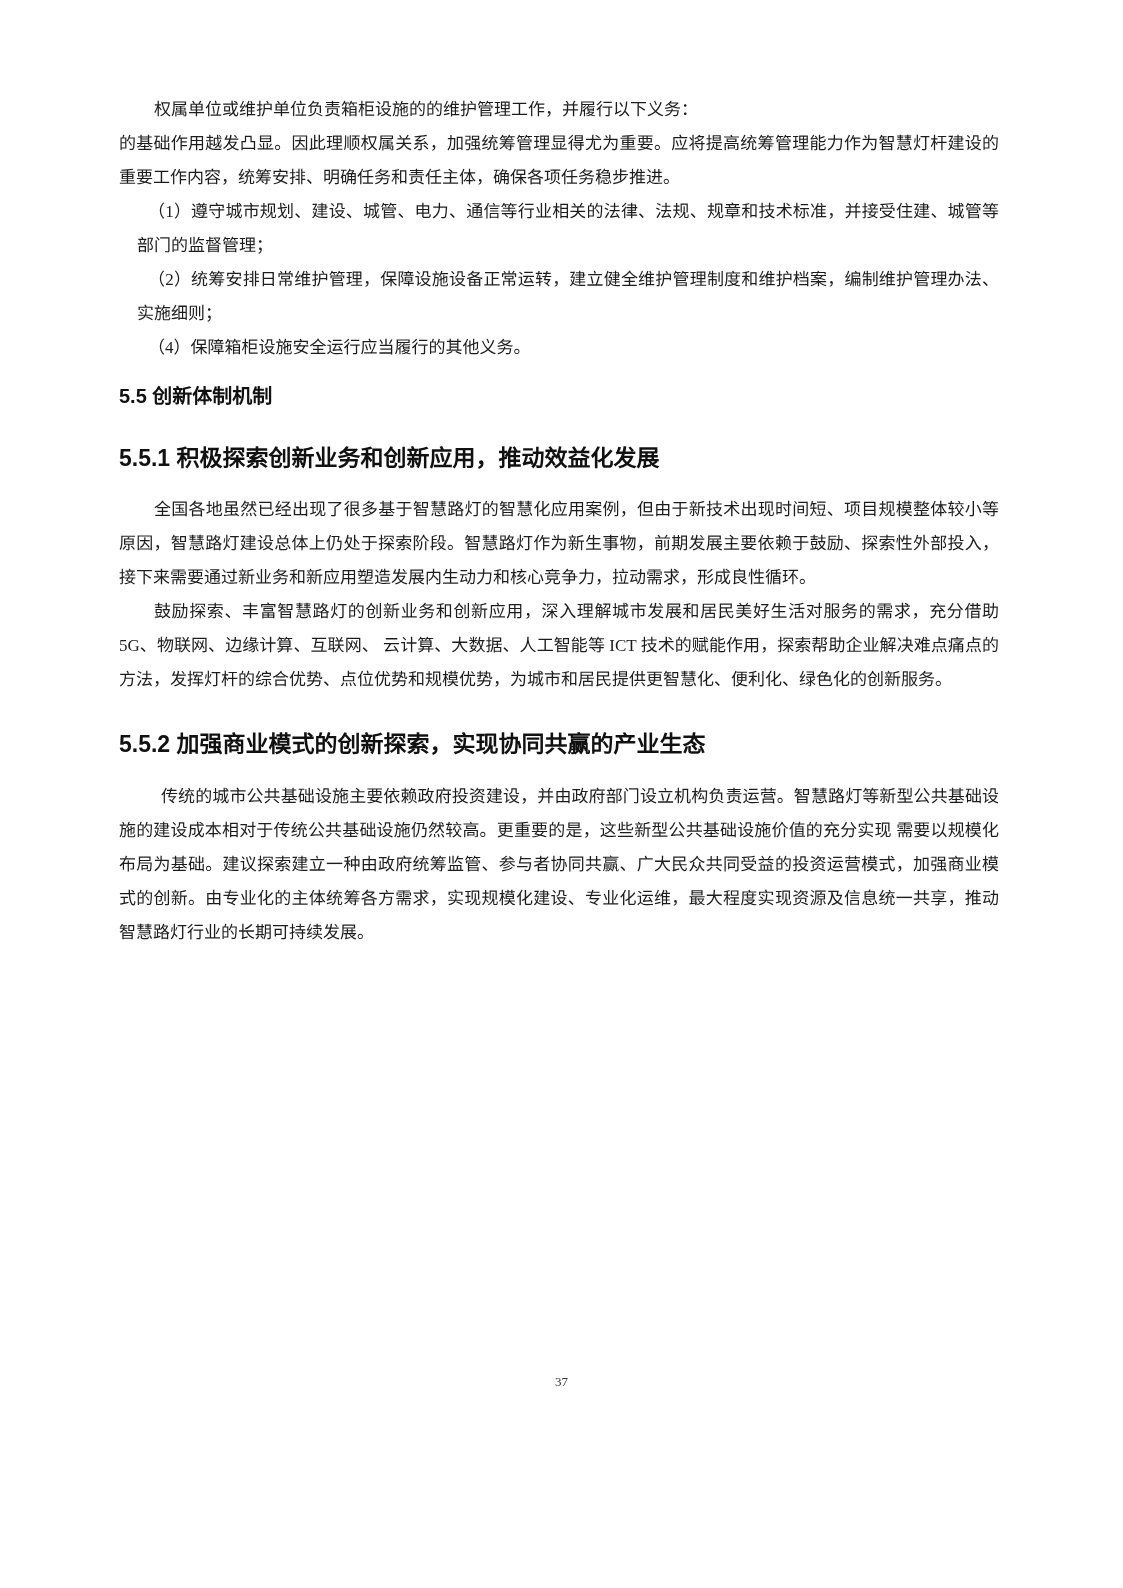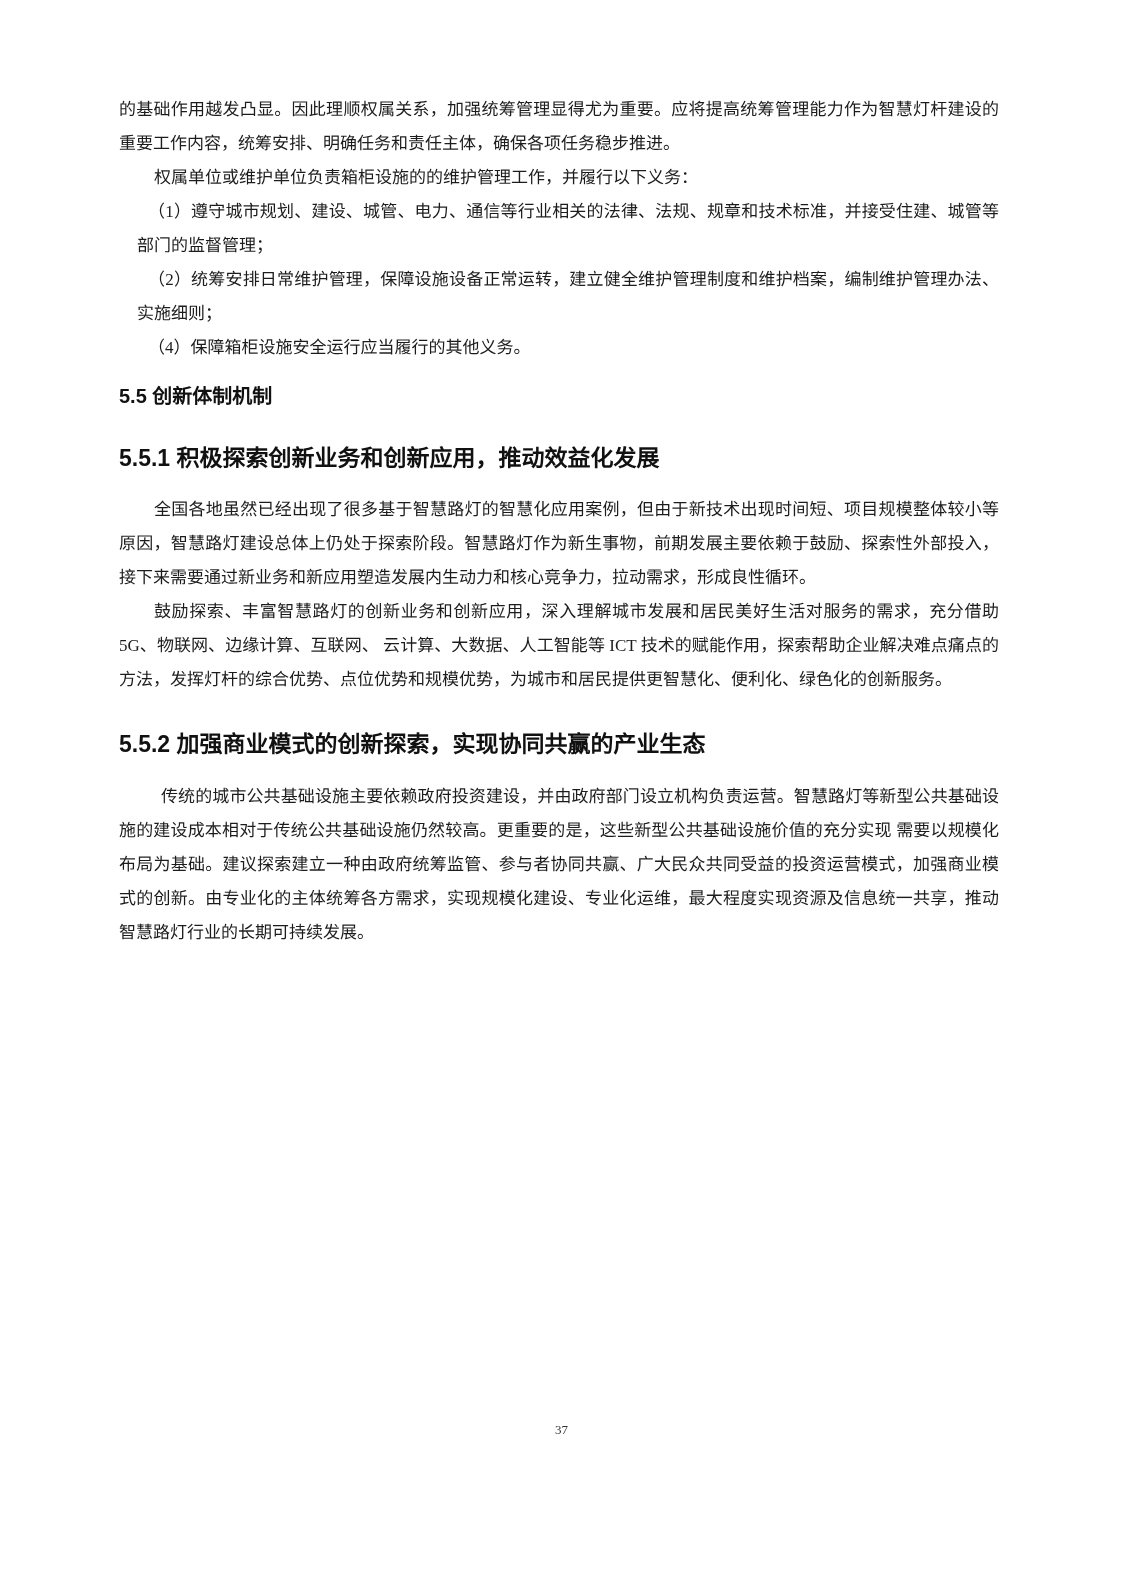--- a/index.html
+++ b/index.html
@@ -57,39 +57,39 @@
     white-space: pre-wrap;
   }
   .sub-heading.h551 {
     margin: 35px 0 22px 0;
   }
   .sub-heading.h552 {
     margin: 34px 0 23px 0;
   }
   .page-footer {
     position: absolute;
-    top: 1422px;
+    top: 1374px;
     left: 0;
     width: 100%;
     text-align: center;
     font-family: "Liberation Serif", serif;
     font-size: 13px;
     line-height: 16px;
     color: #333333;
   }
 </style>
 </head>
 <body>
 
 <div class="page">
   <div class="content">
 
+    <p class="body-text indent">权属单位或维护单位负责箱柜设施的的维护管理工作，并履行以下义务：</p>
+
     <p class="body-text">的基础作用越发凸显。因此理顺权属关系，加强统筹管理显得尤为重要。应将提高统筹管理能力作为智慧灯杆建设的重要工作内容，统筹安排、明确任务和责任主体，确保各项任务稳步推进。</p>
-
-    <p class="body-text indent">权属单位或维护单位负责箱柜设施的的维护管理工作，并履行以下义务：</p>
 
     <p class="body-text duty-item">（1）遵守城市规划、建设、城管、电力、通信等行业相关的法律、法规、规章和技术标准，并接受住建、城管等部门的监督管理；</p>
 
     <p class="body-text duty-item">（2）统筹安排日常维护管理，保障设施设备正常运转，建立健全维护管理制度和维护档案，编制维护管理办法、实施细则；</p>
 
 
     <p class="body-text duty-item">（4）保障箱柜设施安全运行应当履行的其他义务。</p>
 
     <h2 class="sec-heading">5.5 创新体制机制</h2>
 

